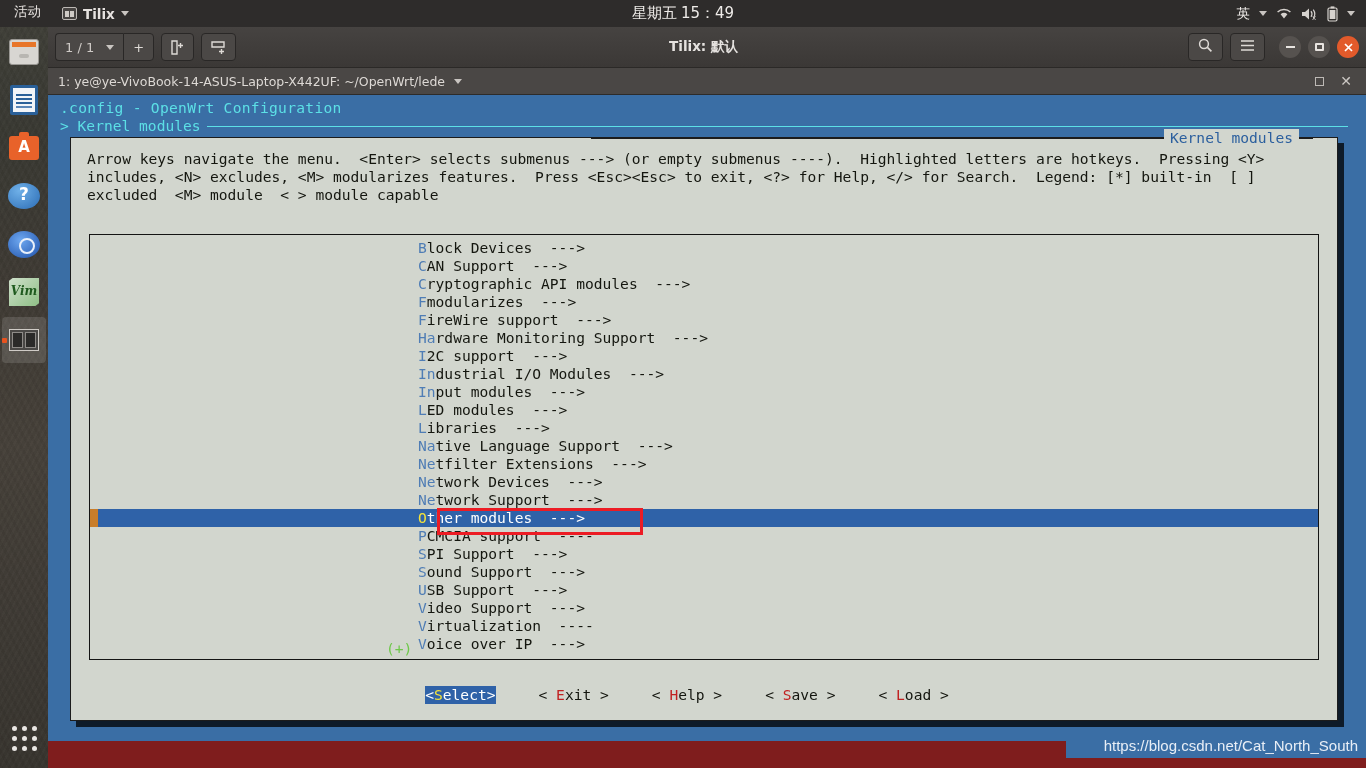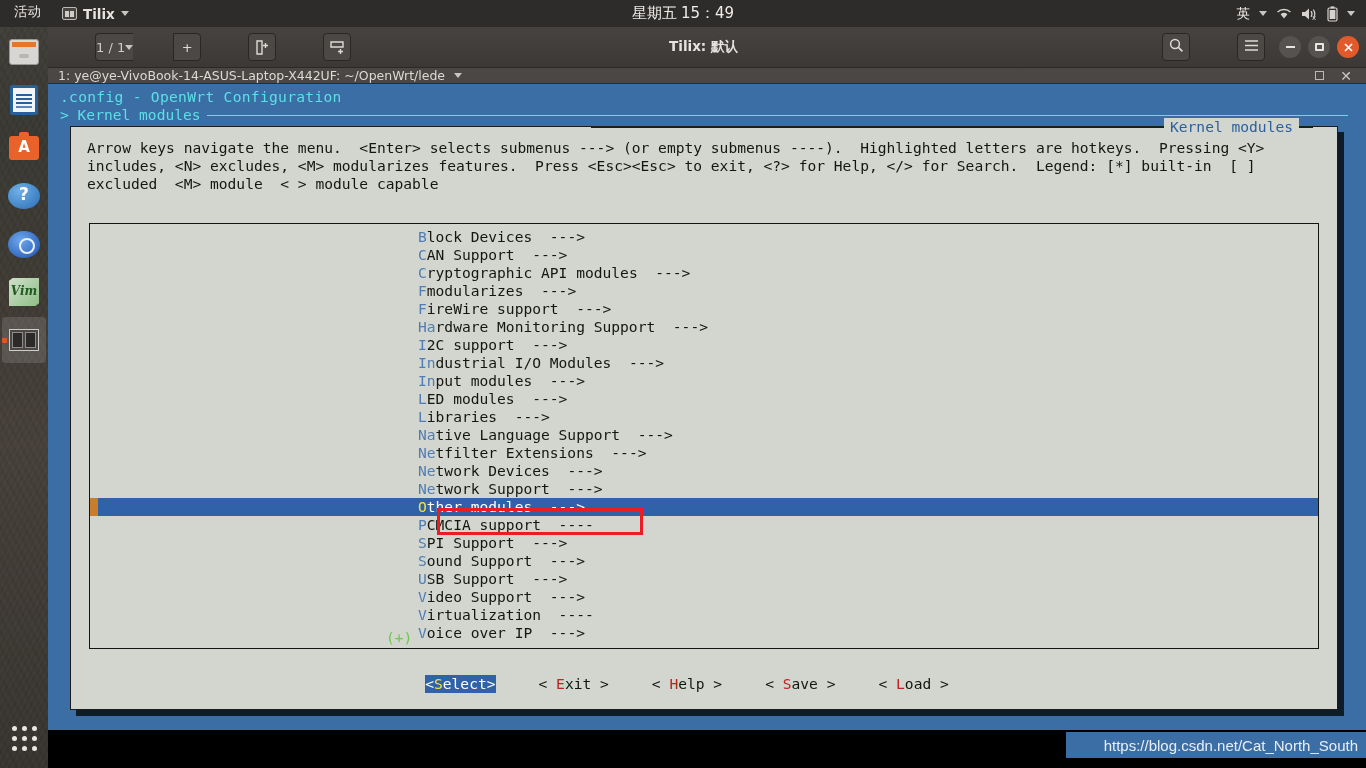--- a/index.html
+++ b/index.html
@@ -123,53 +123,53 @@
     height: 41px; background: linear-gradient(180deg,#464341,#3b3836);
     border-bottom: 1px solid #2b2927;
     display: flex; align-items: center; padding: 0 7px; position: relative;
   }
   .hdr-title {
     position: absolute; left: 0; right: 7px; text-align: center;
     color: #e6e3e0; font-size: 13.5px; font-weight: bold; pointer-events: none;
   }
   .btn-group { display: flex; align-items: center; }
   .hbtn {
-    height: 28px; min-width: 28px; padding: 0 0;
+    height: 28px; min-width: 28px; padding: 0 9px;
     background: #4b4846; border: 1px solid #292726; border-radius: 4px;
     color: #dedad6; font-size: 13px; display: flex; align-items: center; justify-content: center;
-    gap: 0; margin-right: 7px; z-index: 2; margin-left: 40px;
+    gap: 12px; margin-right: 7px; z-index: 2;
   }
   .hbtn.joined-l { border-radius: 4px 0 0 4px; border-right: none; margin-right: 0; }
   .hbtn.joined-r { border-radius: 0 4px 4px 0; }
   .sess-num { color: #cfcbc7; }
   .icon-newterm { width: 13px; height: 15px; position: relative; }
   .icon-split { width: 15px; height: 13px; position: relative; }
   .win-right { margin-left: auto; display: flex; align-items: center; z-index: 2; }
   .wb { width: 22px; height: 22px; border-radius: 50%; background: #56524f; margin-left: 7px;
         display: flex; align-items: center; justify-content: center; }
   .wb.close { background: #e25a2b; }
   .wb i { display: block; }
   .wb-min i { width: 9px; height: 2px; background: #e8e4e0; }
   .wb-max i { width: 9px; height: 8px; border: 2px solid #e8e4e0; border-radius: 1px; }
 
   .tab-strip {
-    height: 16px; background: #4a4745; border-bottom: 1px solid #2d2b29;
+    height: 27px; background: #4a4745; border-bottom: 1px solid #2d2b29;
     display: flex; align-items: center; padding: 0 8px;
   }
   .tab-title {
     color: #ddd9d5; font-size: 12.5px; display: flex; align-items: center; gap: 9px;
     padding: 2px 2px;
   }
   .tab-right { margin-left: auto; display: flex; gap: 16px; align-items: center; padding-right: 6px; }
   .tab-max { width: 9px; height: 9px; border: 1px solid #bdb9b5; }
   .tab-close { color: #ccc8c4; font-size: 14px; line-height: 1; }
 
   
   .term {
-    flex: 1; background: #000000; position: relative; overflow: hidden;
+    flex: 1; background: #7f1d1d; position: relative; overflow: hidden;
     font-family: "DejaVu Sans Mono", monospace;
   }
   .curses {
     position: absolute; left: 0; top: 0; width: 1318px; height: 646px;
     background: #3a6ea5; color: #ffffff; font-size: 14.6px; line-height: 18px;
   }
   .c-title { color: #5ce0e6; padding: 4px 0 0 12px; letter-spacing: .3px; }
   .c-path { color: #5ce0e6; padding: 0 0 0 12px; display: flex; align-items: center; gap: 6px; }
   .c-path .rule { flex: 1; height: 1px; background: #5ce0e6; margin-right: 18px; }
 

